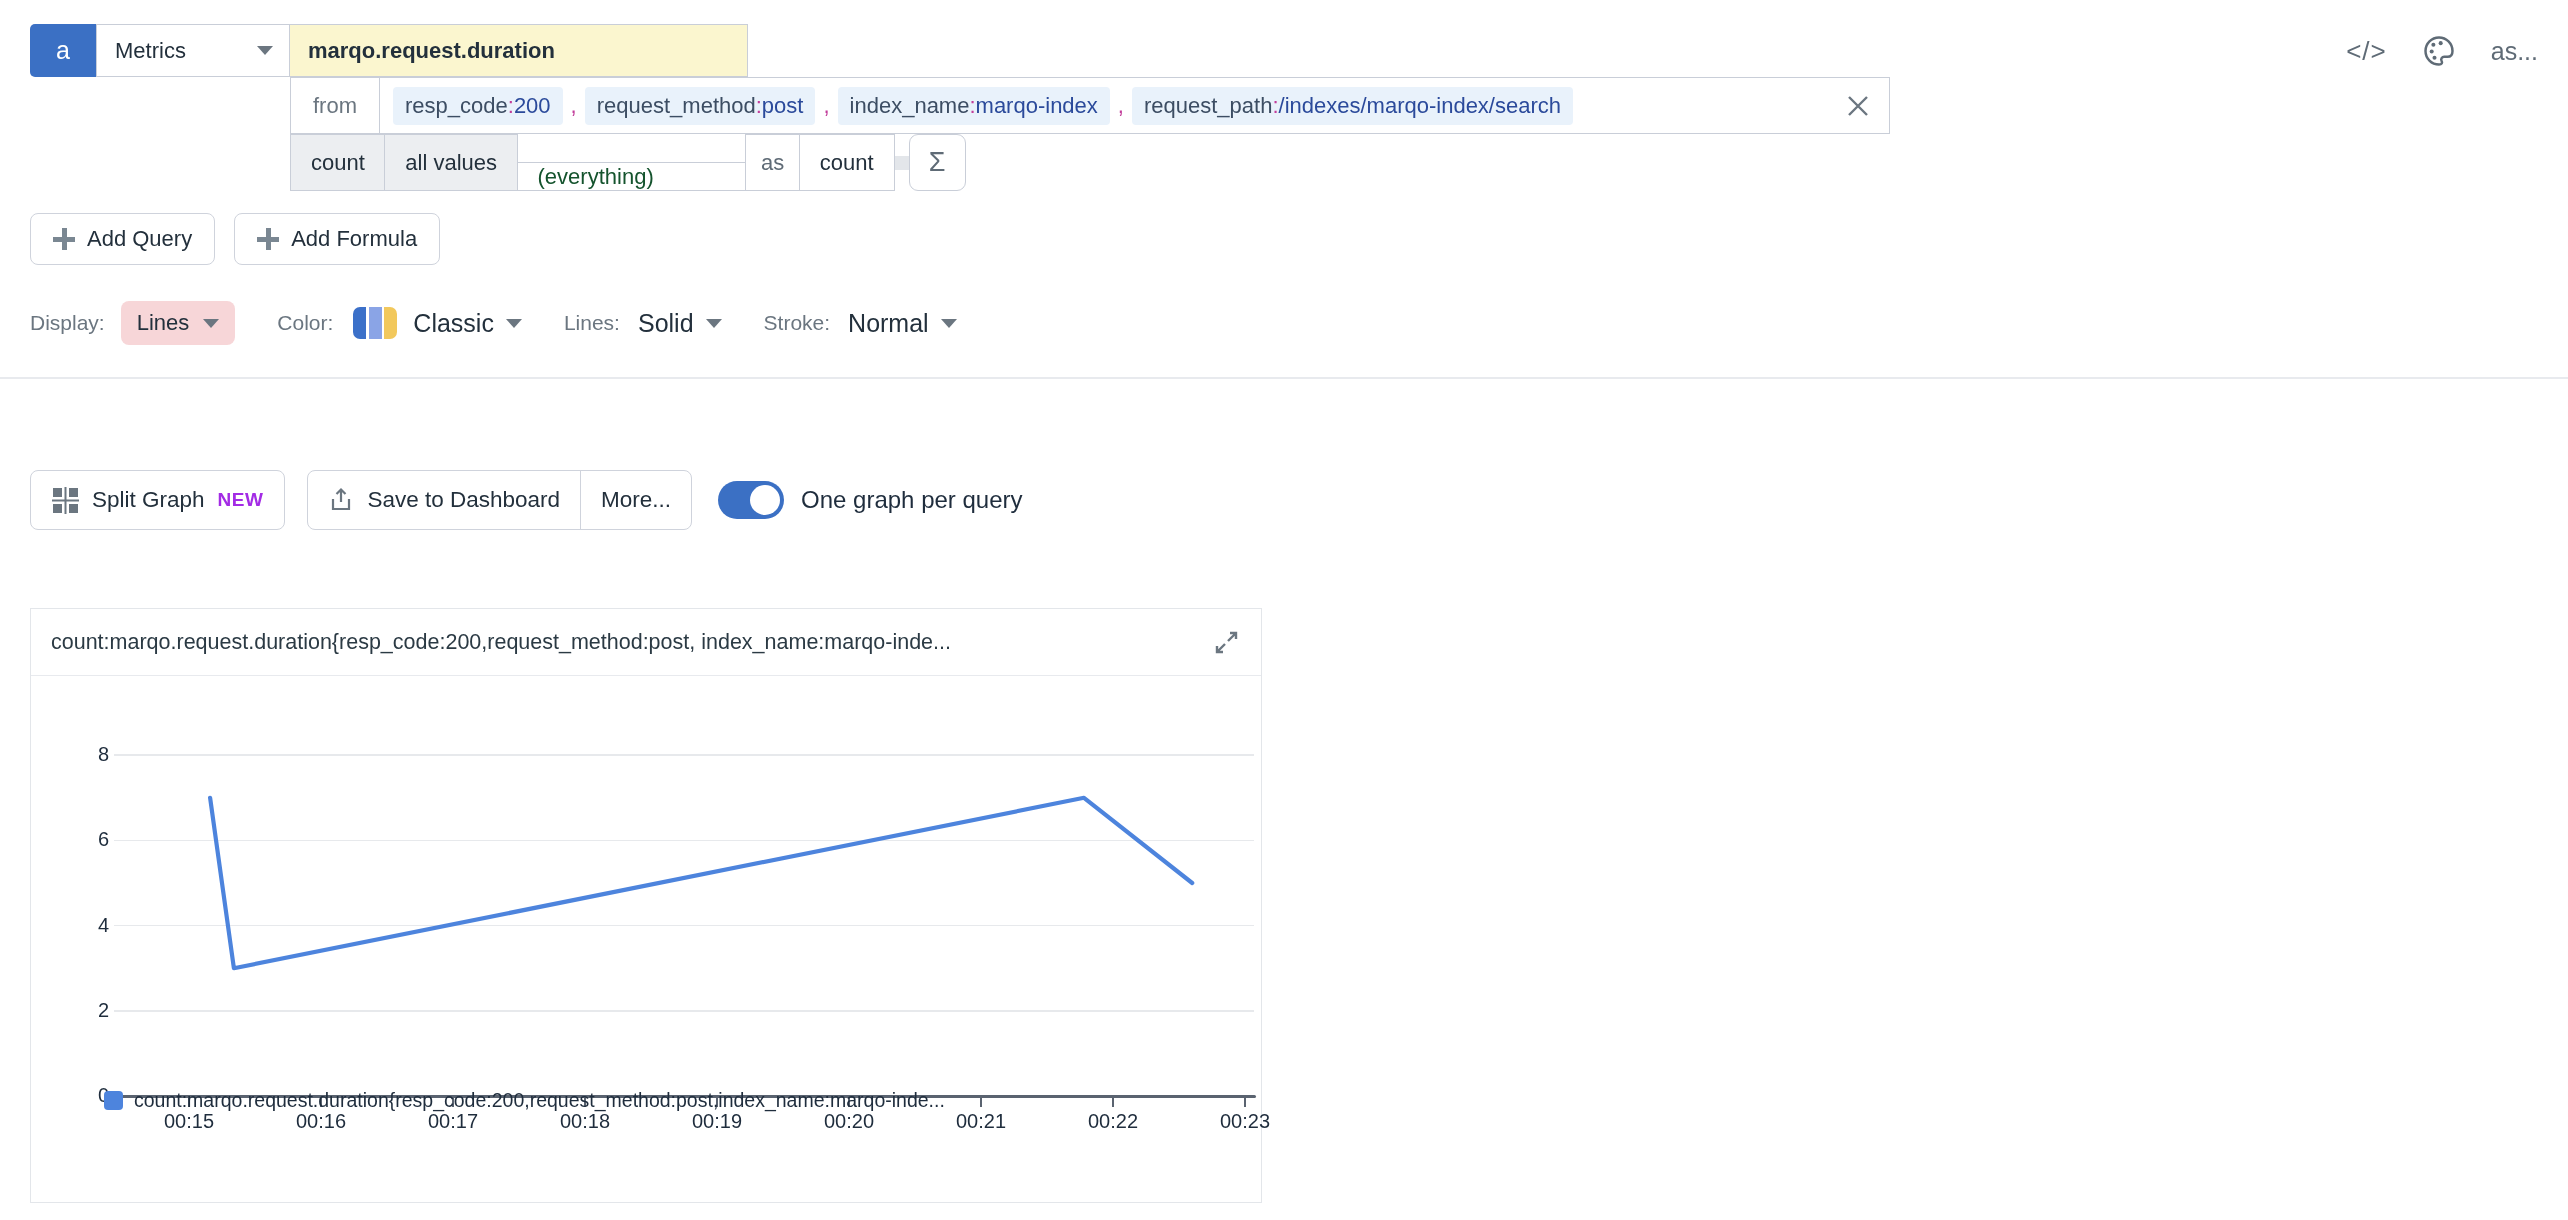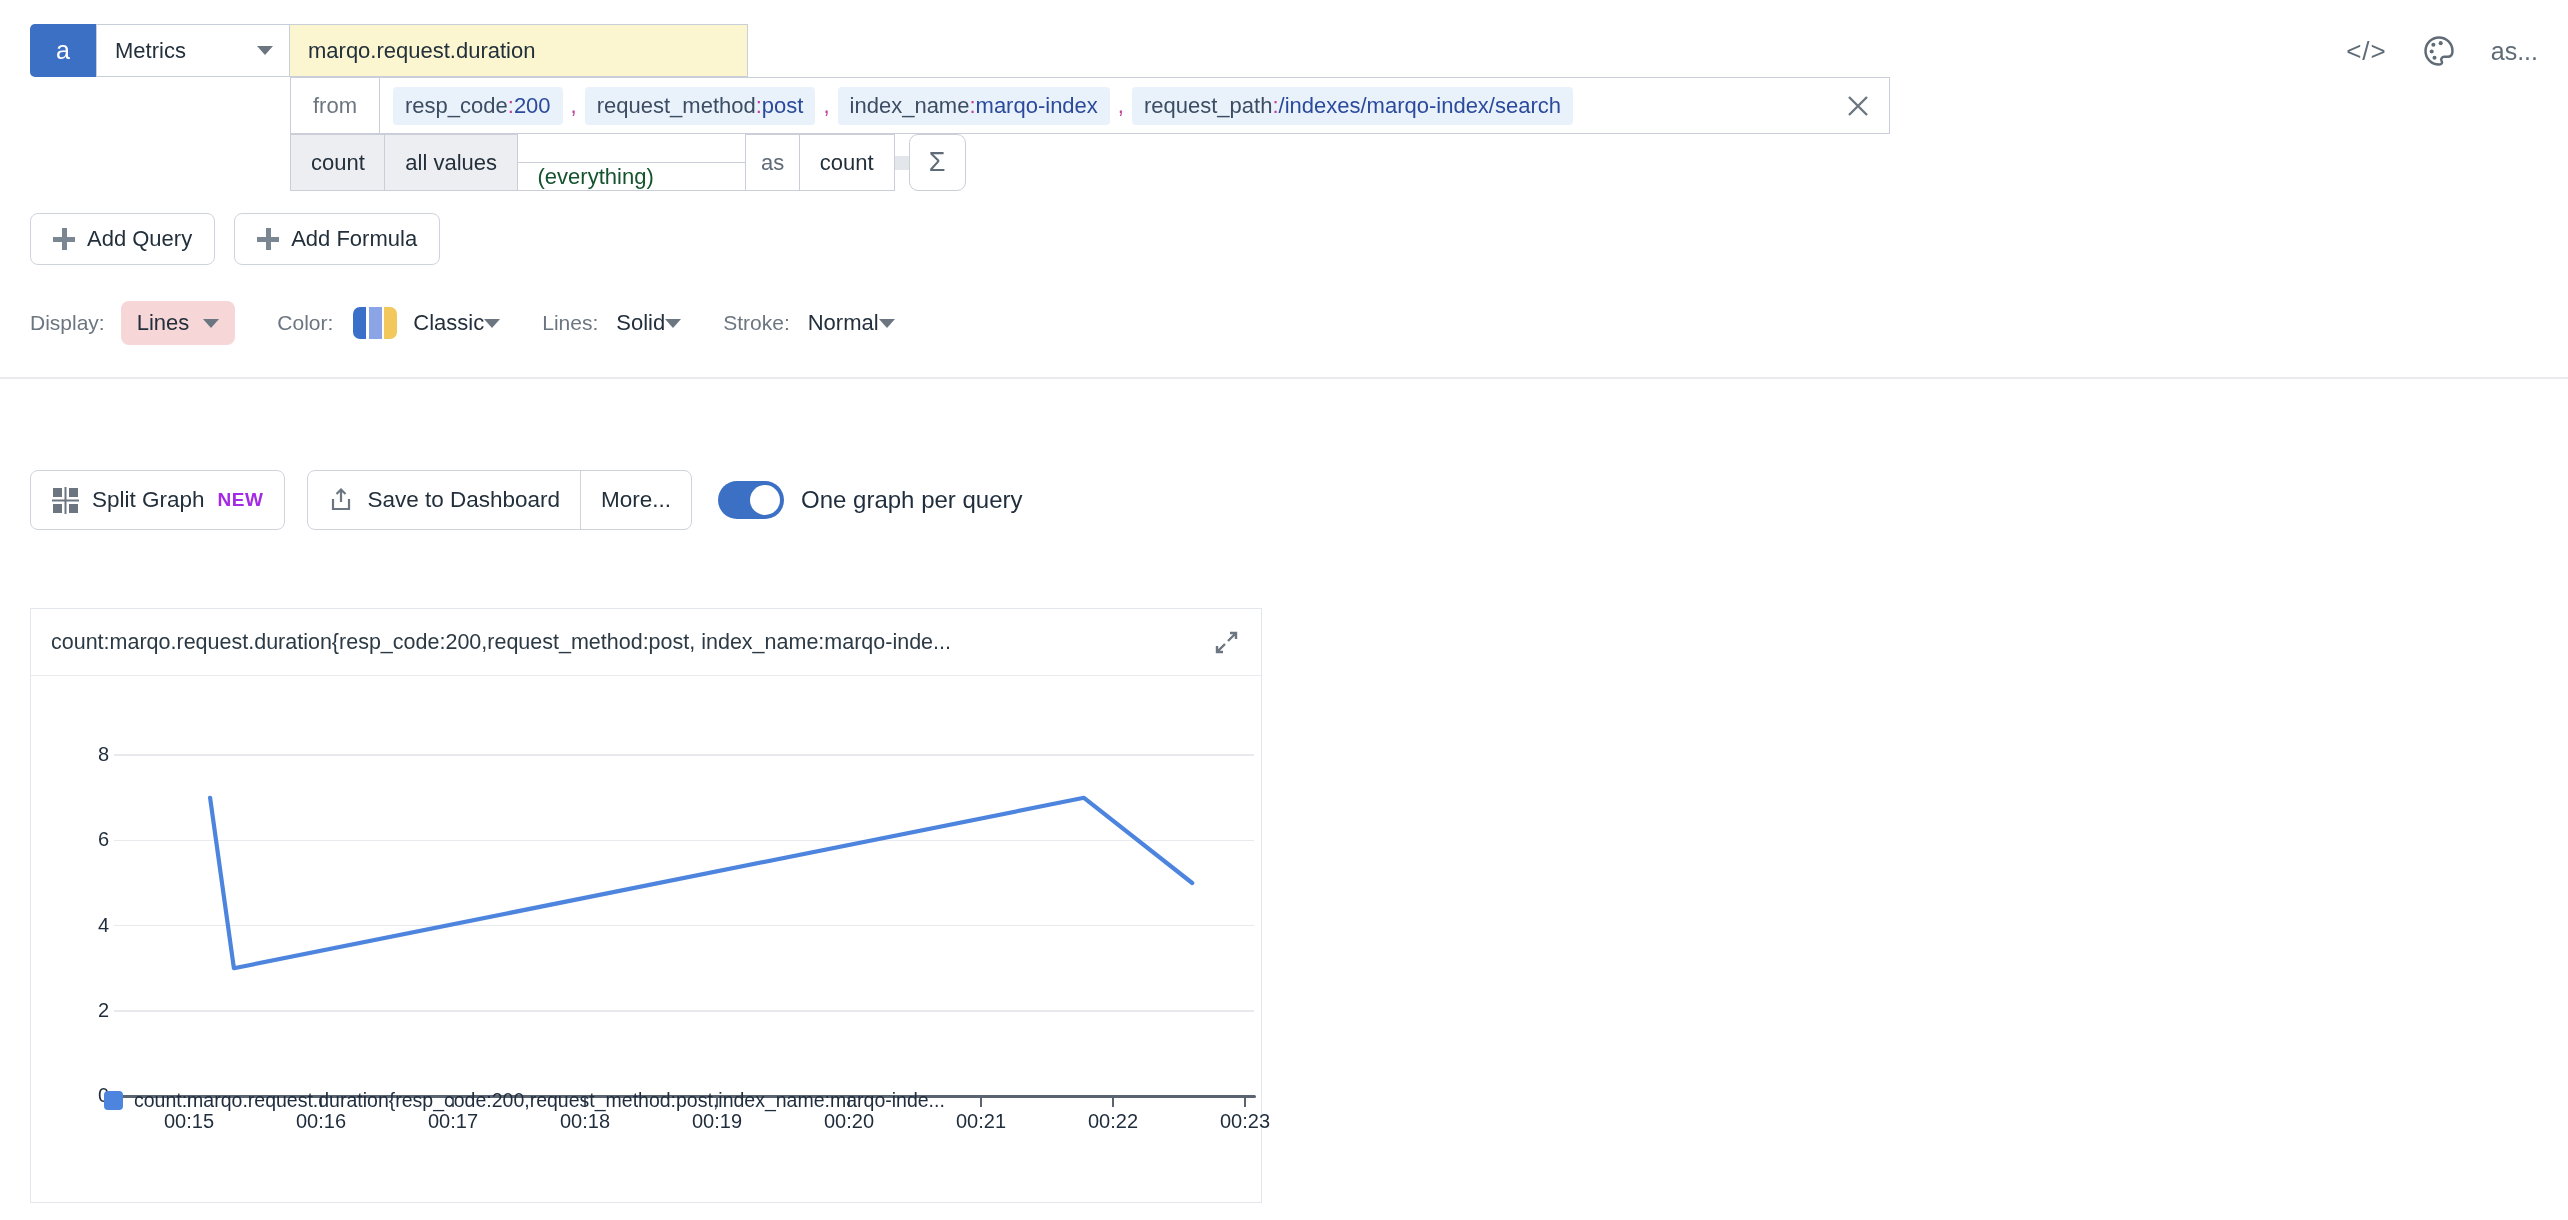--- a/index.html
+++ b/index.html
@@ -9,21 +9,21 @@
   }
   
   .row1{position:absolute;left:30px;top:24px;height:53px;display:flex;}
   .qletter{width:66px;height:53px;background:#3b70c4;color:#fff;border-radius:5px 0 0 5px;
     display:flex;align-items:center;justify-content:center;font-size:25px;}
   .qsource{width:194px;height:53px;box-sizing:border-box;background:#fff;border:1.5px solid #c9ced8;
     display:flex;align-items:center;justify-content:space-between;padding:0 16px 0 18px;font-size:22px;}
   .caret{width:0;height:0;border-left:8px solid transparent;border-right:8px solid transparent;
     border-top:9px solid #6b7680;}
   .qmetric{width:458px;height:53px;box-sizing:border-box;background:#fbf6cf;border:1.5px solid #c9ced8;
-    border-left:none;display:flex;align-items:center;padding:0 18px;font-size:22px;}
+    border-left:none;display:flex;align-items:center;padding:0 18px;font-size:22px;font-weight:bold;}
   
   .row2{position:absolute;left:290px;top:77px;width:1600px;height:57px;box-sizing:border-box;
     background:#fff;border:1.5px solid #c9ced8;display:flex;align-items:center;}
   .from-label{width:88px;height:100%;border-right:1.5px solid #c9ced8;display:flex;align-items:center;
     justify-content:center;color:#6b7680;font-size:22px;flex:none;}
   .chips{display:flex;align-items:center;padding-left:13px;font-size:22px;white-space:nowrap;}
   .chip{background:#e9f2fb;border-radius:4px;padding:6px 12px;}
   .chip .k{color:#3c4d63;}
   .chip .p{color:#c23d9a;}
   .chip .v{color:#2b4a9b;}
@@ -47,21 +47,21 @@
     display:flex;align-items:center;padding:4px 22px;font-size:22px;gap:12px;cursor:pointer;}
   .plus-icon{position:relative;width:22px;height:22px;}
   .plus-icon:before,.plus-icon:after{content:"";position:absolute;background:#7a8792;}
   .plus-icon:before{left:9px;top:0;width:4.5px;height:22px;}
   .plus-icon:after{left:0;top:9px;width:22px;height:4.5px;}
   
   .display-row{position:absolute;left:30px;top:301px;height:44px;display:flex;align-items:center;font-size:21px;}
   .opt-label{color:#6b7680;}
   .pill{background:#f7d6d8;border-radius:8px;height:44px;display:flex;align-items:center;
     padding:0 16px;gap:14px;font-size:22px;color:#23303c;margin-left:16px;cursor:pointer;}
-  .opt-value{display:flex;align-items:center;gap:0;font-size:22px;color:#23303c;margin-left:18px;cursor:pointer;}
+  .opt-value{display:flex;align-items:center;gap:12px;font-size:25px;color:#23303c;margin-left:18px;cursor:pointer;}
   .sp{width:42px;}
   .palette-bars{display:flex;width:44px;height:32px;border-radius:7px;overflow:hidden;margin-left:20px;margin-right:-2px;}
   .palette-bars div{flex:1;}
   .palette-bars div:nth-child(2){margin:0 2.5px;}
   .divider{position:absolute;left:0;top:377px;width:2568px;height:1.5px;background:#e8eaee;}
   
   .toolbar{position:absolute;left:30px;top:470px;height:60px;display:flex;align-items:center;}
   .tbtn{box-sizing:border-box;height:60px;border:1.5px solid #cfd3dc;border-radius:8px;background:#fff;
     display:flex;align-items:center;padding:0 21px;font-size:22.5px;gap:13px;cursor:pointer;}
   .new-badge{font-size:19px;font-weight:bold;letter-spacing:0.5px;}

